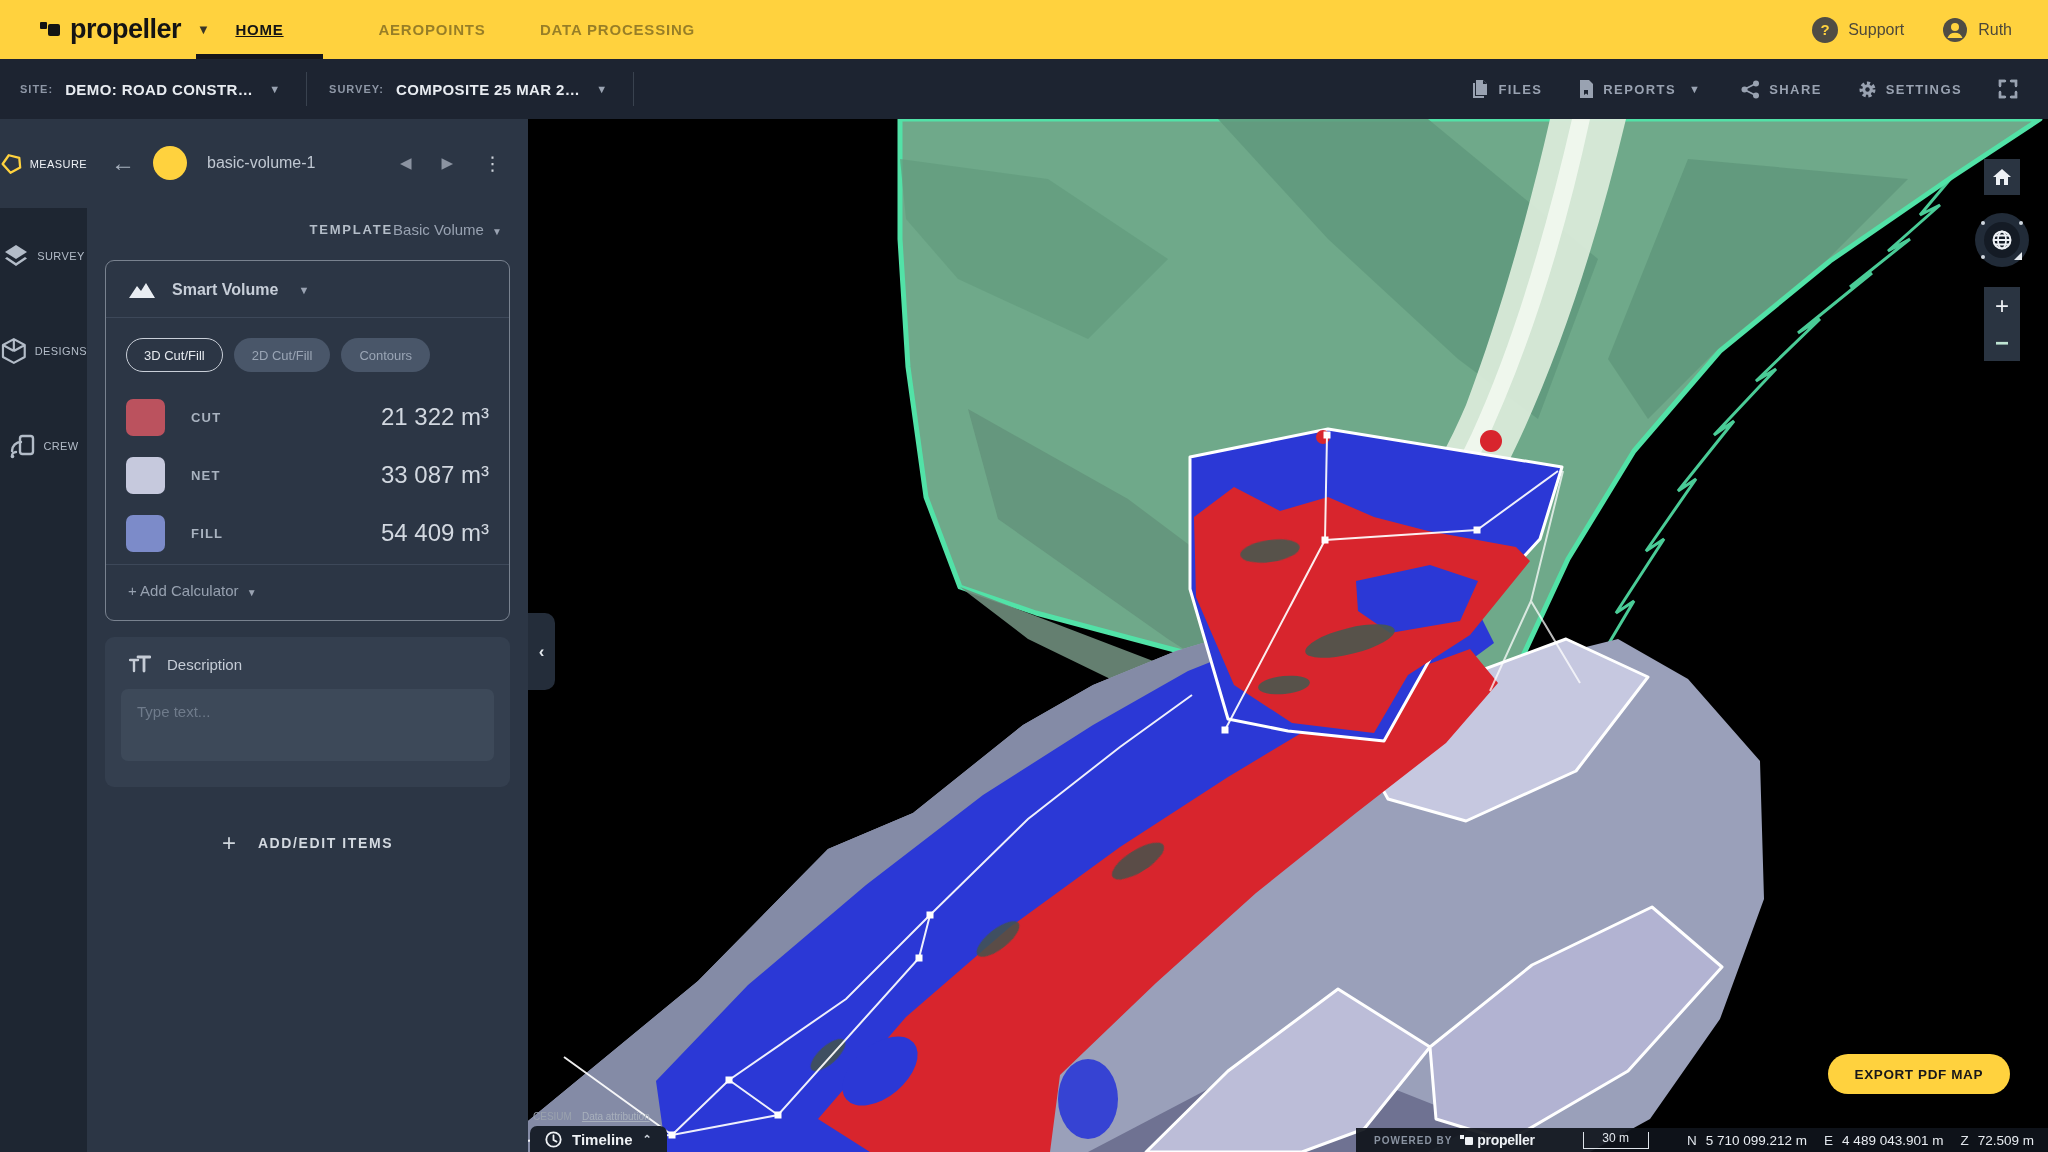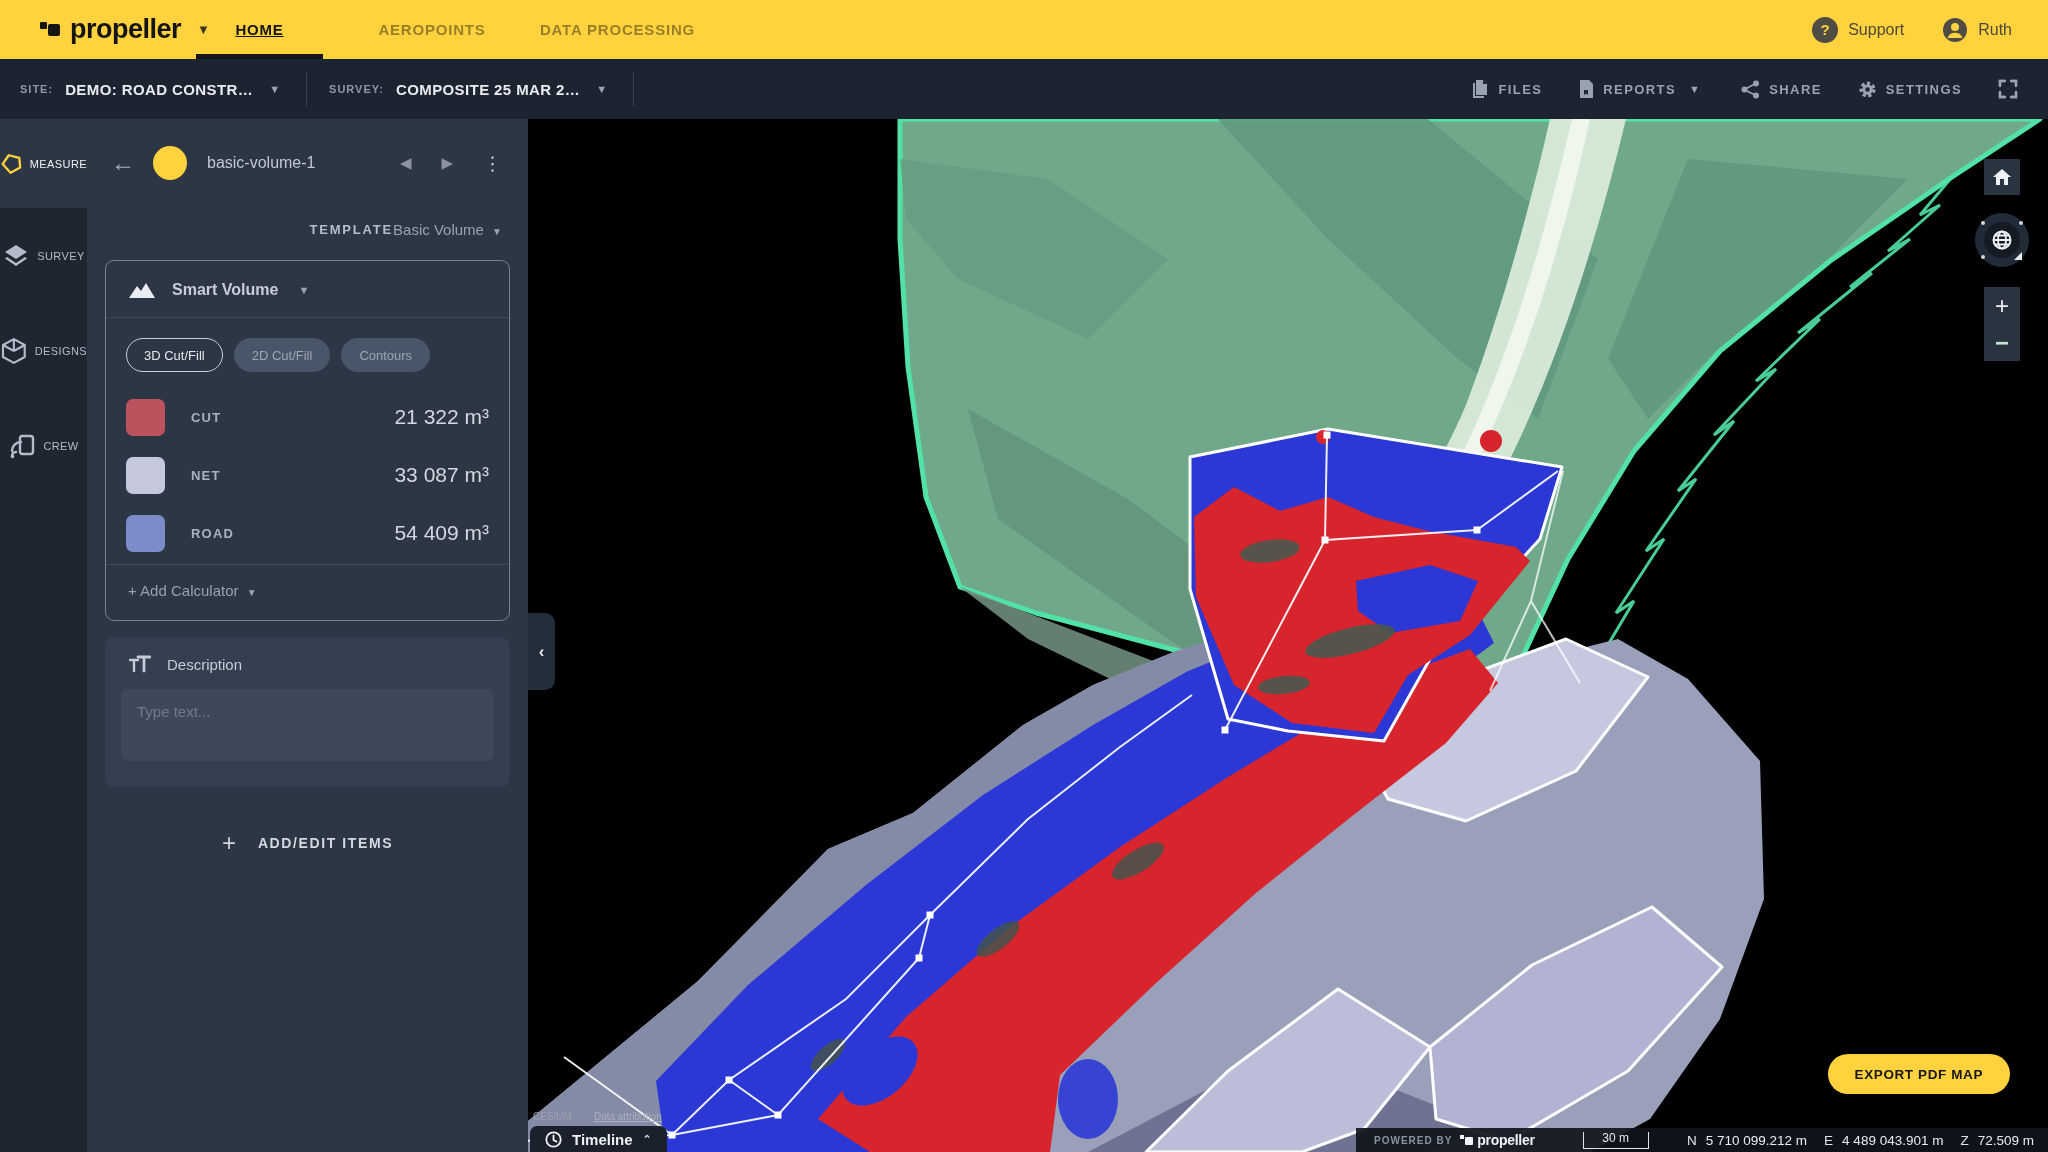--- a/index.html
+++ b/index.html
@@ -58,21 +58,21 @@
   .calc-head { display:flex; align-items:center; gap:16px; padding:20px 20px 18px 22px; border-bottom:1px solid #3d4859; }
   .calc-title { font-size:16px; font-weight:700; color:#c7ced8; }
   .calc-caret { color:#9aa3b2; font-size:11px; margin-left:4px; cursor:pointer; }
   .pills { display:flex; gap:11px; padding:20px 18px 6px 20px; }
   .pill { height:31px; padding:16px 17px; border-radius:17px; display:flex; align-items:center; font-size:13px; color:#9aa5b5; background:#495669; border:1px solid transparent; cursor:pointer; white-space:nowrap; }
   .pill.active { background:transparent; border-color:#c9cfd8; color:#e5e9ee; }
   .vol-rows { padding:10px 20px 2px 20px; }
   .vol-row { display:flex; align-items:center; height:58px; }
   .swatch { width:39px; height:37px; border-radius:7px; margin-right:26px; }
   .vol-label { font-size:13px; font-weight:700; letter-spacing:1.2px; color:#a9b3c0; }
-  .vol-value { margin-left:auto; font-size:21px; color:#d2d8e0; }
+  .vol-value { margin-left:auto; font-size:24px; color:#d2d8e0; }
   .calc-foot { border-top:1px solid #3d4859; padding:17px 20px 20px 22px; }
   .add-calc { font-size:15px; color:#97a1b0; cursor:pointer; }
   .add-calc .tb-caret { font-size:10px; }
 
   .desc-card { margin:16px 18px 0 18px; background:#343f4f; border-radius:9px; padding:18px 16px 22px 16px; }
   .desc-head { display:flex; align-items:center; gap:16px; padding-left:8px; }
   .desc-title { font-size:15px; font-weight:400; color:#c5ccd6;text-align:center; }
   .desc-input { margin-top:16px; width:100%; height:72px; background:#3d4959; border:none; border-radius:7px; resize:none; padding:14px 16px; font-family:"Liberation Sans", sans-serif; font-size:15px; color:#cfd6de; }
   .desc-input::placeholder { color:#6f7b8b; }
 
@@ -90,21 +90,21 @@
   .ctrl-btn { width:36px; height:36px; background:#2a3441; display:flex; align-items:center; justify-content:center; cursor:pointer; }
   .compass { margin-top:18px; width:54px; height:54px; border-radius:50%; background:#212b38; position:relative; display:flex; align-items:center; justify-content:center; cursor:pointer; }
   .compass-inner { width:36px; height:36px; border-radius:50%; background:#141b25; display:flex; align-items:center; justify-content:center; }
   .compass .dot { position:absolute; width:4px; height:4px; border-radius:50%; background:#cfd6de; }
   .compass .d1 { left:6px; top:8px; } .compass .d2 { right:6px; top:8px; } .compass .d3 { left:6px; bottom:8px; }
   .compass .tri { position:absolute; right:7px; bottom:7px; width:0; height:0; border-left:8px solid transparent; border-bottom:8px solid #e6ebf0; }
   .zoom-pill { margin-top:20px; width:36px; height:74px; background:#2a3441; display:flex; flex-direction:column; align-items:center; justify-content:space-around; cursor:pointer; }
   .zoom-plus { color:#eef1f5; font-size:24px; font-weight:400; line-height:1; }
   .zoom-minus { color:#bfe4d2; font-size:24px; font-weight:700; line-height:1; }
 
-  .cesium-line { position:absolute; left:5px; bottom:30px; display:flex; gap:22px; align-items:center; font-size:10px; color:#9aa2ae; }
+  .cesium-line { position:absolute; left:5px; bottom:30px; display:flex; gap:10px; align-items:center; font-size:10px; color:#9aa2ae; }
   .cesium-link { text-decoration:underline; color:#a8b0bc; cursor:pointer; }
 
   .timeline-btn { position:absolute; left:2px; bottom:0; height:26px; padding:0 15px; background:#1a212c; border-radius:7px 7px 0 0; display:flex; align-items:center; gap:10px; cursor:pointer; }
   .timeline-label { font-size:15px; font-weight:700; color:#eef1f4;text-align:right; }
   .timeline-chevron { color:#cdd3db; font-size:11px; font-weight:700; }
 
   .export-btn { position:absolute; right:38px; bottom:58px; height:40px; padding:0 27px; background:#ffd23e; border:none; border-radius:20px; font-family:"Liberation Sans", sans-serif; font-size:13.5px; font-weight:800; letter-spacing:0.6px; color:#17171a; cursor:pointer; }
 
   .info-bar { position:absolute; right:0; bottom:0; left:828px; height:24px; background:rgba(15,20,27,0.92); display:flex; align-items:center; padding:0 14px 0 18px; }
   .powered { display:flex; align-items:center; gap:8px; }
@@ -277,21 +277,21 @@
         <span class="vol-label">CUT</span>
         <span class="vol-value">21 322 m³</span>
       </div>
       <div class="vol-row">
         <span class="swatch" style="background:#c6c9dd"></span>
         <span class="vol-label">NET</span>
         <span class="vol-value">33 087 m³</span>
       </div>
       <div class="vol-row">
         <span class="swatch" style="background:#7c8bc9"></span>
-        <span class="vol-label">ROAD</span>
+        <span class="vol-label">FILL</span>
         <span class="vol-value">54 409 m³</span>
       </div>
     </div>
     <div class="calc-foot">
       <span class="add-calc"><span>+ Add Calculator</span> <span class="tb-caret">▼</span></span>
     </div>
   </div>
 
   <div class="desc-card">
     <div class="desc-head">

